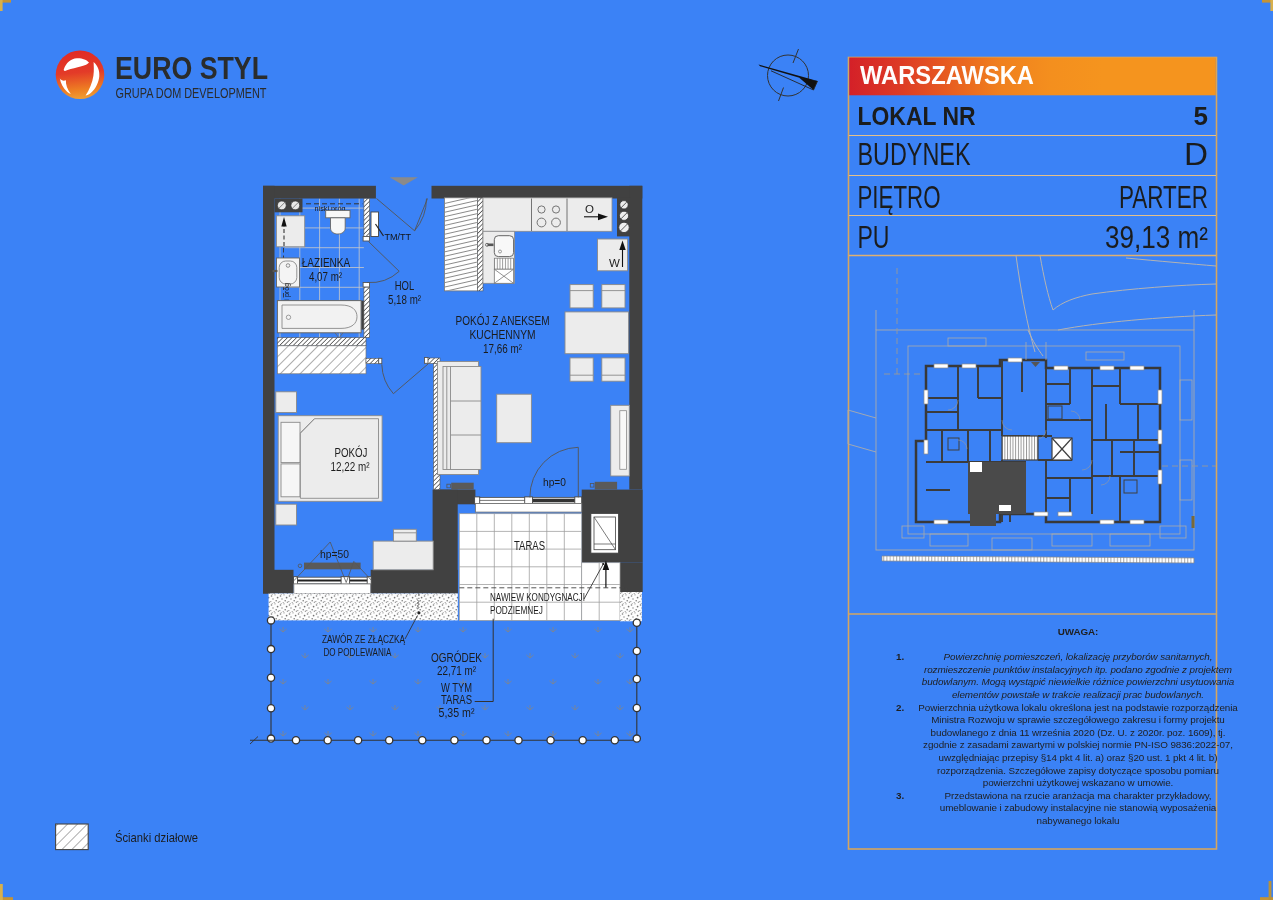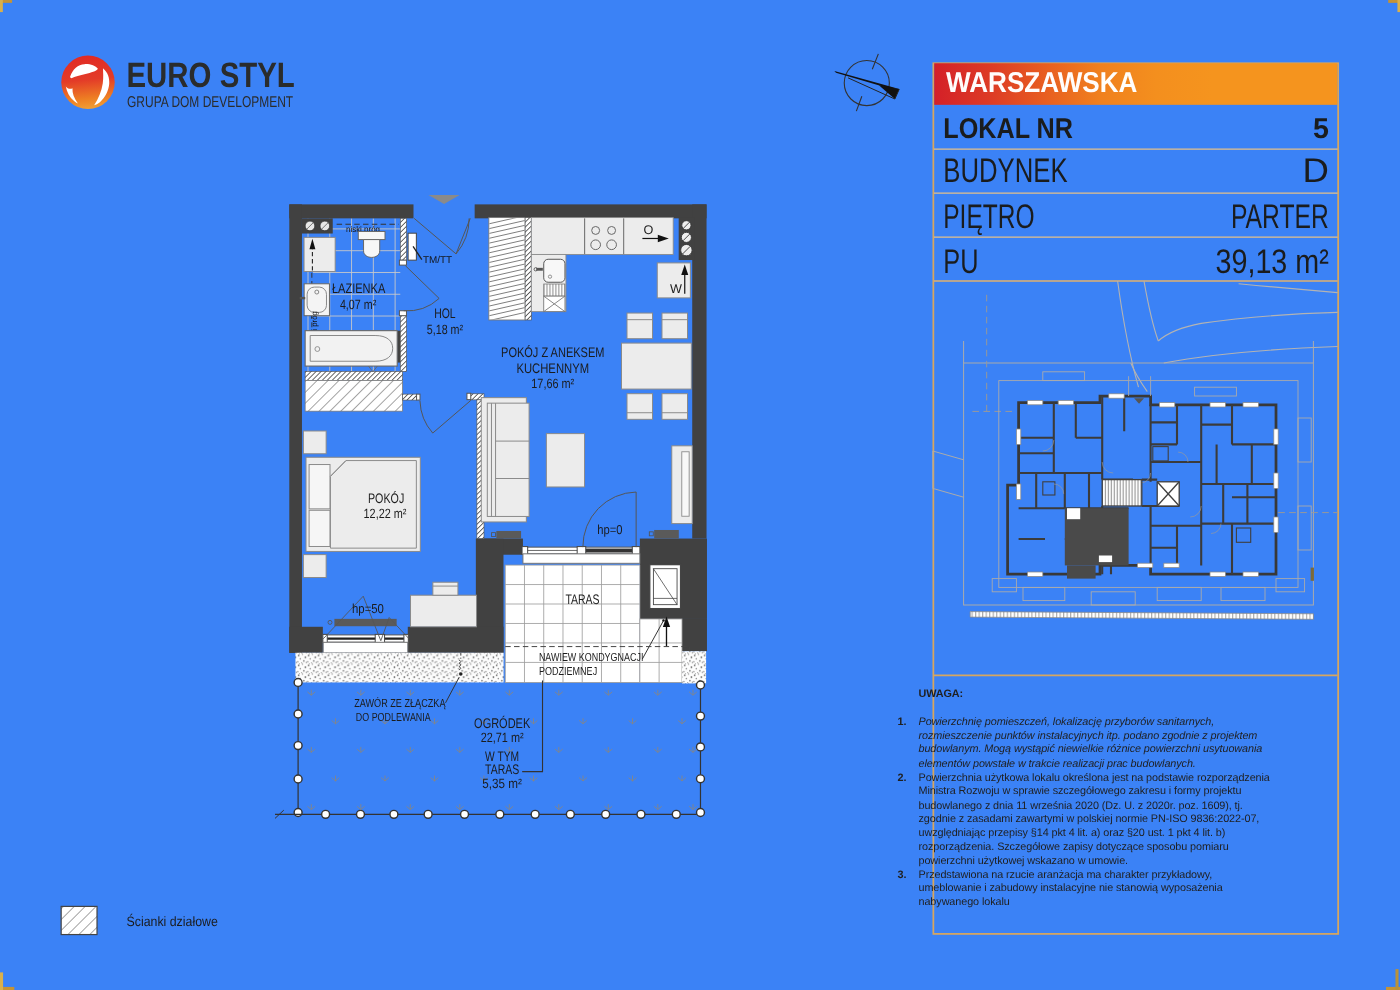--- a/index.html
+++ b/index.html
@@ -688,21 +688,21 @@
 <rect x="970" y="462" width="12" height="10" fill="#ffffff" stroke="none"></rect>
 
 <g>
   <path d="M882,556 L1194,558 L1194,563 L882,561 Z" fill="url(#patTicks)" stroke="#8a8a8a" stroke-width="0.7"></path>
 </g>
 
 <rect x="1191.5" y="516" width="3" height="12" fill="#7a6a3a"></rect>
 
 </svg>
 
-<div class="notes" style="left:816px;top:626px;width:345px;white-space:nowrap;">
+<div class="notes" style="left:896px;top:626px;width:345px;white-space:nowrap;text-align:center;">
   <div style="font-weight:bold;margin-left:19px;">UWAGA:</div>
   <div style="position:relative;margin-top:12.6px;">
     <span style="position:absolute;left:0;font-weight:bold;">1.</span>
     <div style="margin-left:19px;font-style:italic;">Powierzchnię pomieszczeń, lokalizację przyborów sanitarnych,<br>rozmieszczenie punktów instalacyjnych itp. podano zgodnie z projektem<br>budowlanym. Mogą wystąpić niewielkie różnice powierzchni usytuowania<br>elementów powstałe w trakcie realizacji prac budowlanych.</div>
   </div>
   <div style="position:relative;">
     <span style="position:absolute;left:0;font-weight:bold;">2.</span>
     <div style="margin-left:19px;">Powierzchnia użytkowa lokalu określona jest na podstawie rozporządzenia<br>Ministra Rozwoju w sprawie szczegółowego zakresu i formy projektu<br>budowlanego z dnia 11 września 2020 (Dz. U. z 2020r. poz. 1609), tj.<br>zgodnie z zasadami zawartymi w polskiej normie PN-ISO 9836:2022-07,<br>uwzględniając przepisy §14 pkt 4 lit. a) oraz §20 ust. 1 pkt 4 lit. b)<br>rozporządzenia. Szczegółowe zapisy dotyczące sposobu pomiaru<br>powierzchni użytkowej wskazano w umowie.</div>
   </div>
   <div style="position:relative;">

